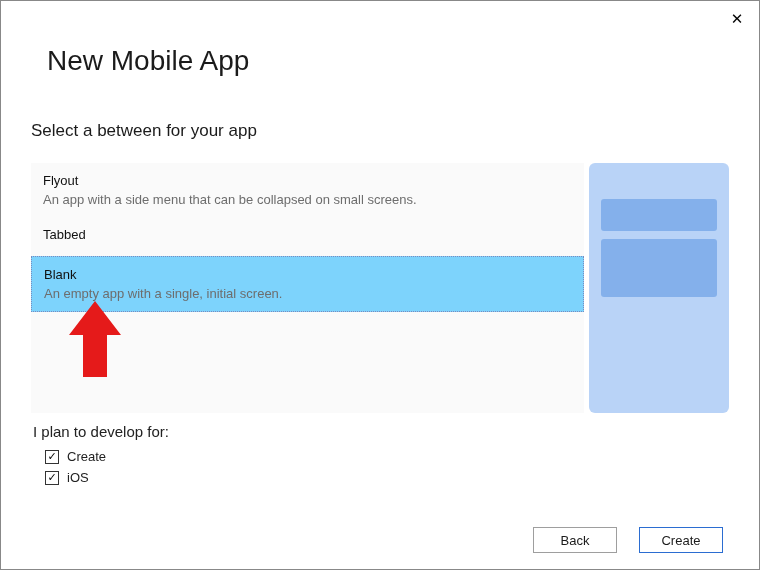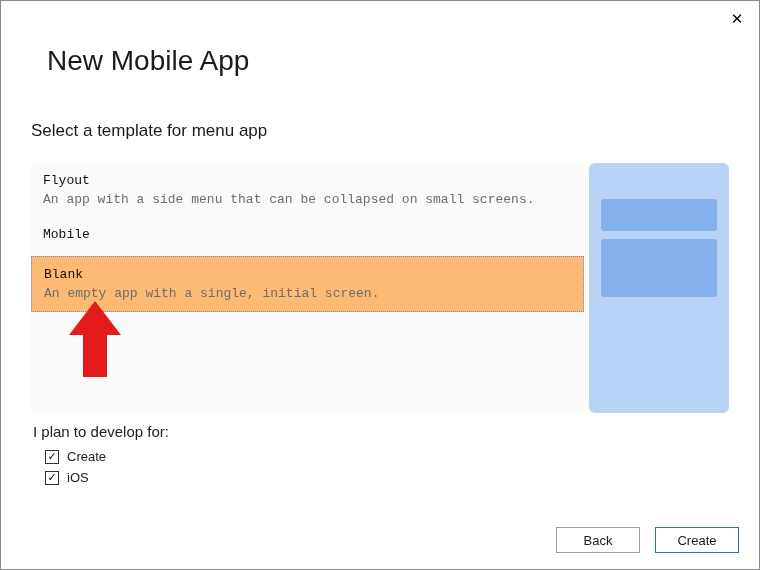--- a/index.html
+++ b/index.html
@@ -34,35 +34,34 @@
   .subtitle {
     font-size: 17px;
     font-weight: 400;
     padding: 28px 0 0 30px;
     margin: 0;
   }
   .main-row {
     display: flex;
     padding: 22px 30px 0 30px;
     gap: 5px;
-    font-family: Liberation Mono, monospace;
   }
   .template-list {
     flex: 1;
     background: #fafafa;
     min-height: 250px;
     padding-bottom: 40px;
     position: relative;
   }
   .template-item {
     padding: 10px 12px 10px 12px;
     cursor: pointer;
   }
   .template-item.selected {
-    background: #fdba74;
+    background: #7dd3fc;
     border: 1px dotted #7a8bbf;
   }
   .tmpl-name {
     font-size: 13px;
     color: #111;
     margin-bottom: 4px;
   }
   .tmpl-desc {
     font-size: 13px;
     color: #6d6d6d;
@@ -118,24 +117,24 @@
     background: #fff;
     display: inline-flex;
     align-items: center;
     justify-content: center;
     font-size: 11px;
     line-height: 1;
     color: #000;
   }
   .footer-btns {
     position: absolute;
-    right: 20px;
+    right: 36px;
     bottom: 16px;
     display: flex;
-    gap: 15px;
+    gap: 22px;
   }
   .btn {
     min-width: 84px;
     height: 26px;
     font-size: 13px;
     background: #fff;
     border: 1px solid #9e9e9e;
     cursor: pointer;
     display: flex;
     align-items: center;
@@ -146,32 +145,32 @@
   }
 </style>
 </head>
 <body>
 
 <div class="close-btn">
   <span>✕</span>
 </div>
 
 <h1 class="title">New Mobile App</h1>
-<div class="subtitle">Select a template for menu app</div>
+<div class="subtitle">Select a between for your app</div>
 
 <div class="main-row">
   <div class="template-list">
 
     <div class="template-item">
       <div class="tmpl-name">Flyout</div>
       <div class="tmpl-desc">An app with a side menu that can be collapsed on small screens.</div>
     </div>
 
     <div class="template-item">
-      <div class="tmpl-name">Mobile</div>
+      <div class="tmpl-name">Tabbed</div>
     </div>
 
     <div class="template-item selected">
       <div class="tmpl-name">Blank</div>
       <div class="tmpl-desc">An empty app with a single, initial screen.</div>
     </div>
 
     <svg class="red-arrow" viewBox="0 0 52 76">
       <polygon points="26,0 52,34 38,34 38,76 14,76 14,34 0,34" fill="#e51a1a"></polygon>
     </svg>

